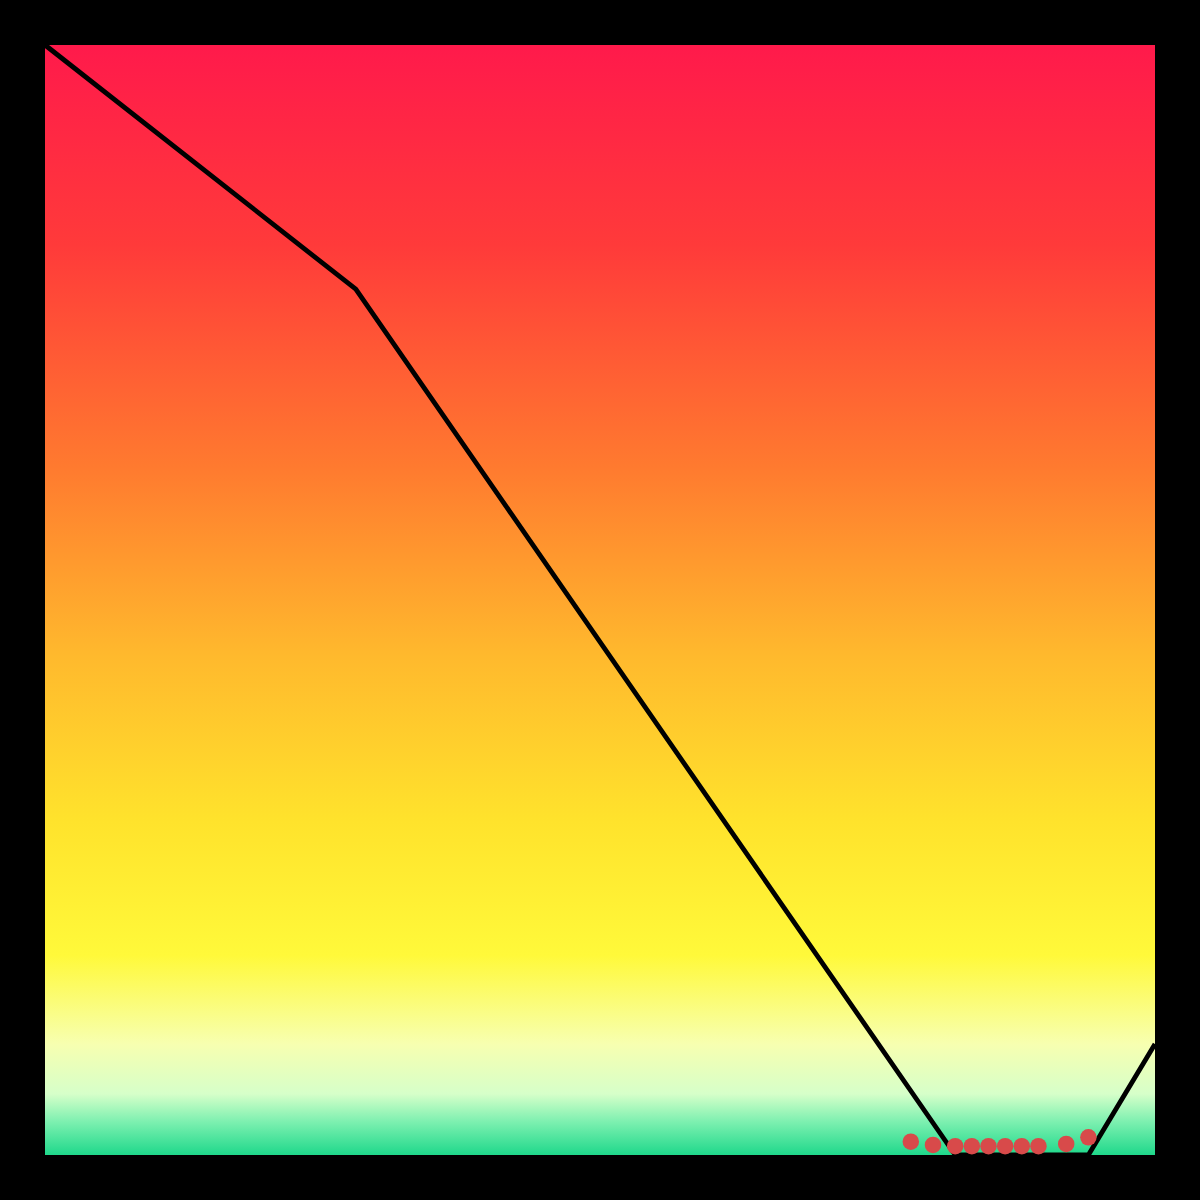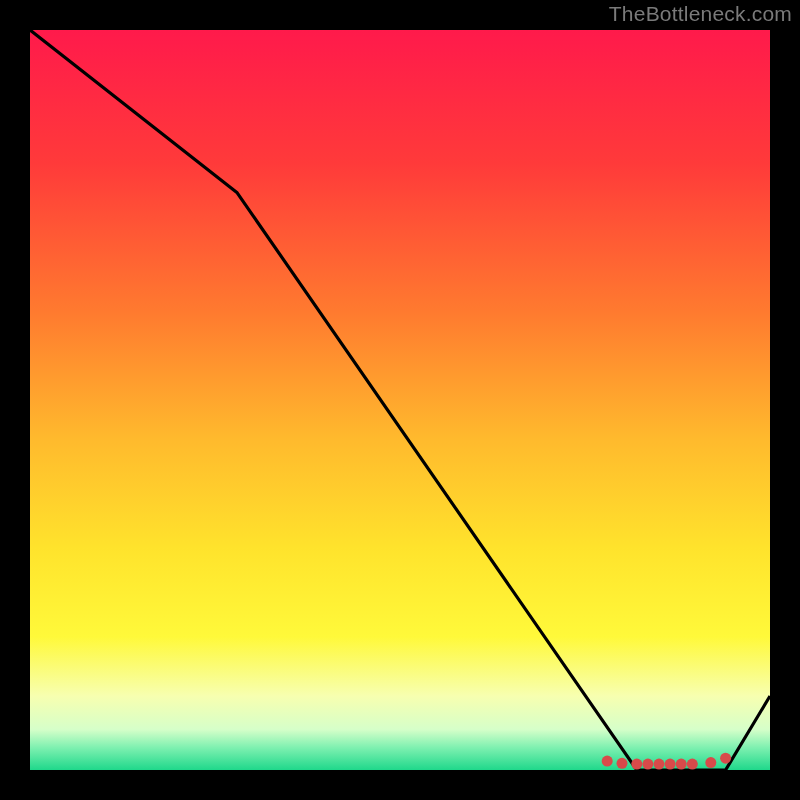--- a/index.html
+++ b/index.html
@@ -26,21 +26,20 @@
     letter-spacing: 0.2px;
   }
   svg {
     display: block;
   }
 </style>
 </head>
 <body>
 
 <div class="frame">
-  <div class="watermark">TheBottleneck.com</div>
 
   <svg id="chart-svg" width="800" height="800" viewBox="0 0 800 800">
     <defs>
       <linearGradient id="bg-grad" x1="0" y1="0" x2="0" y2="1">
           <stop offset="0%" stop-color="#ff1a4b"></stop>
           <stop offset="18%" stop-color="#ff3a3a"></stop>
           <stop offset="38%" stop-color="#ff7a2f"></stop>
           <stop offset="55.00000000000001%" stop-color="#ffb92d"></stop>
           <stop offset="70%" stop-color="#ffe32c"></stop>
           <stop offset="82%" stop-color="#fff93a"></stop>

